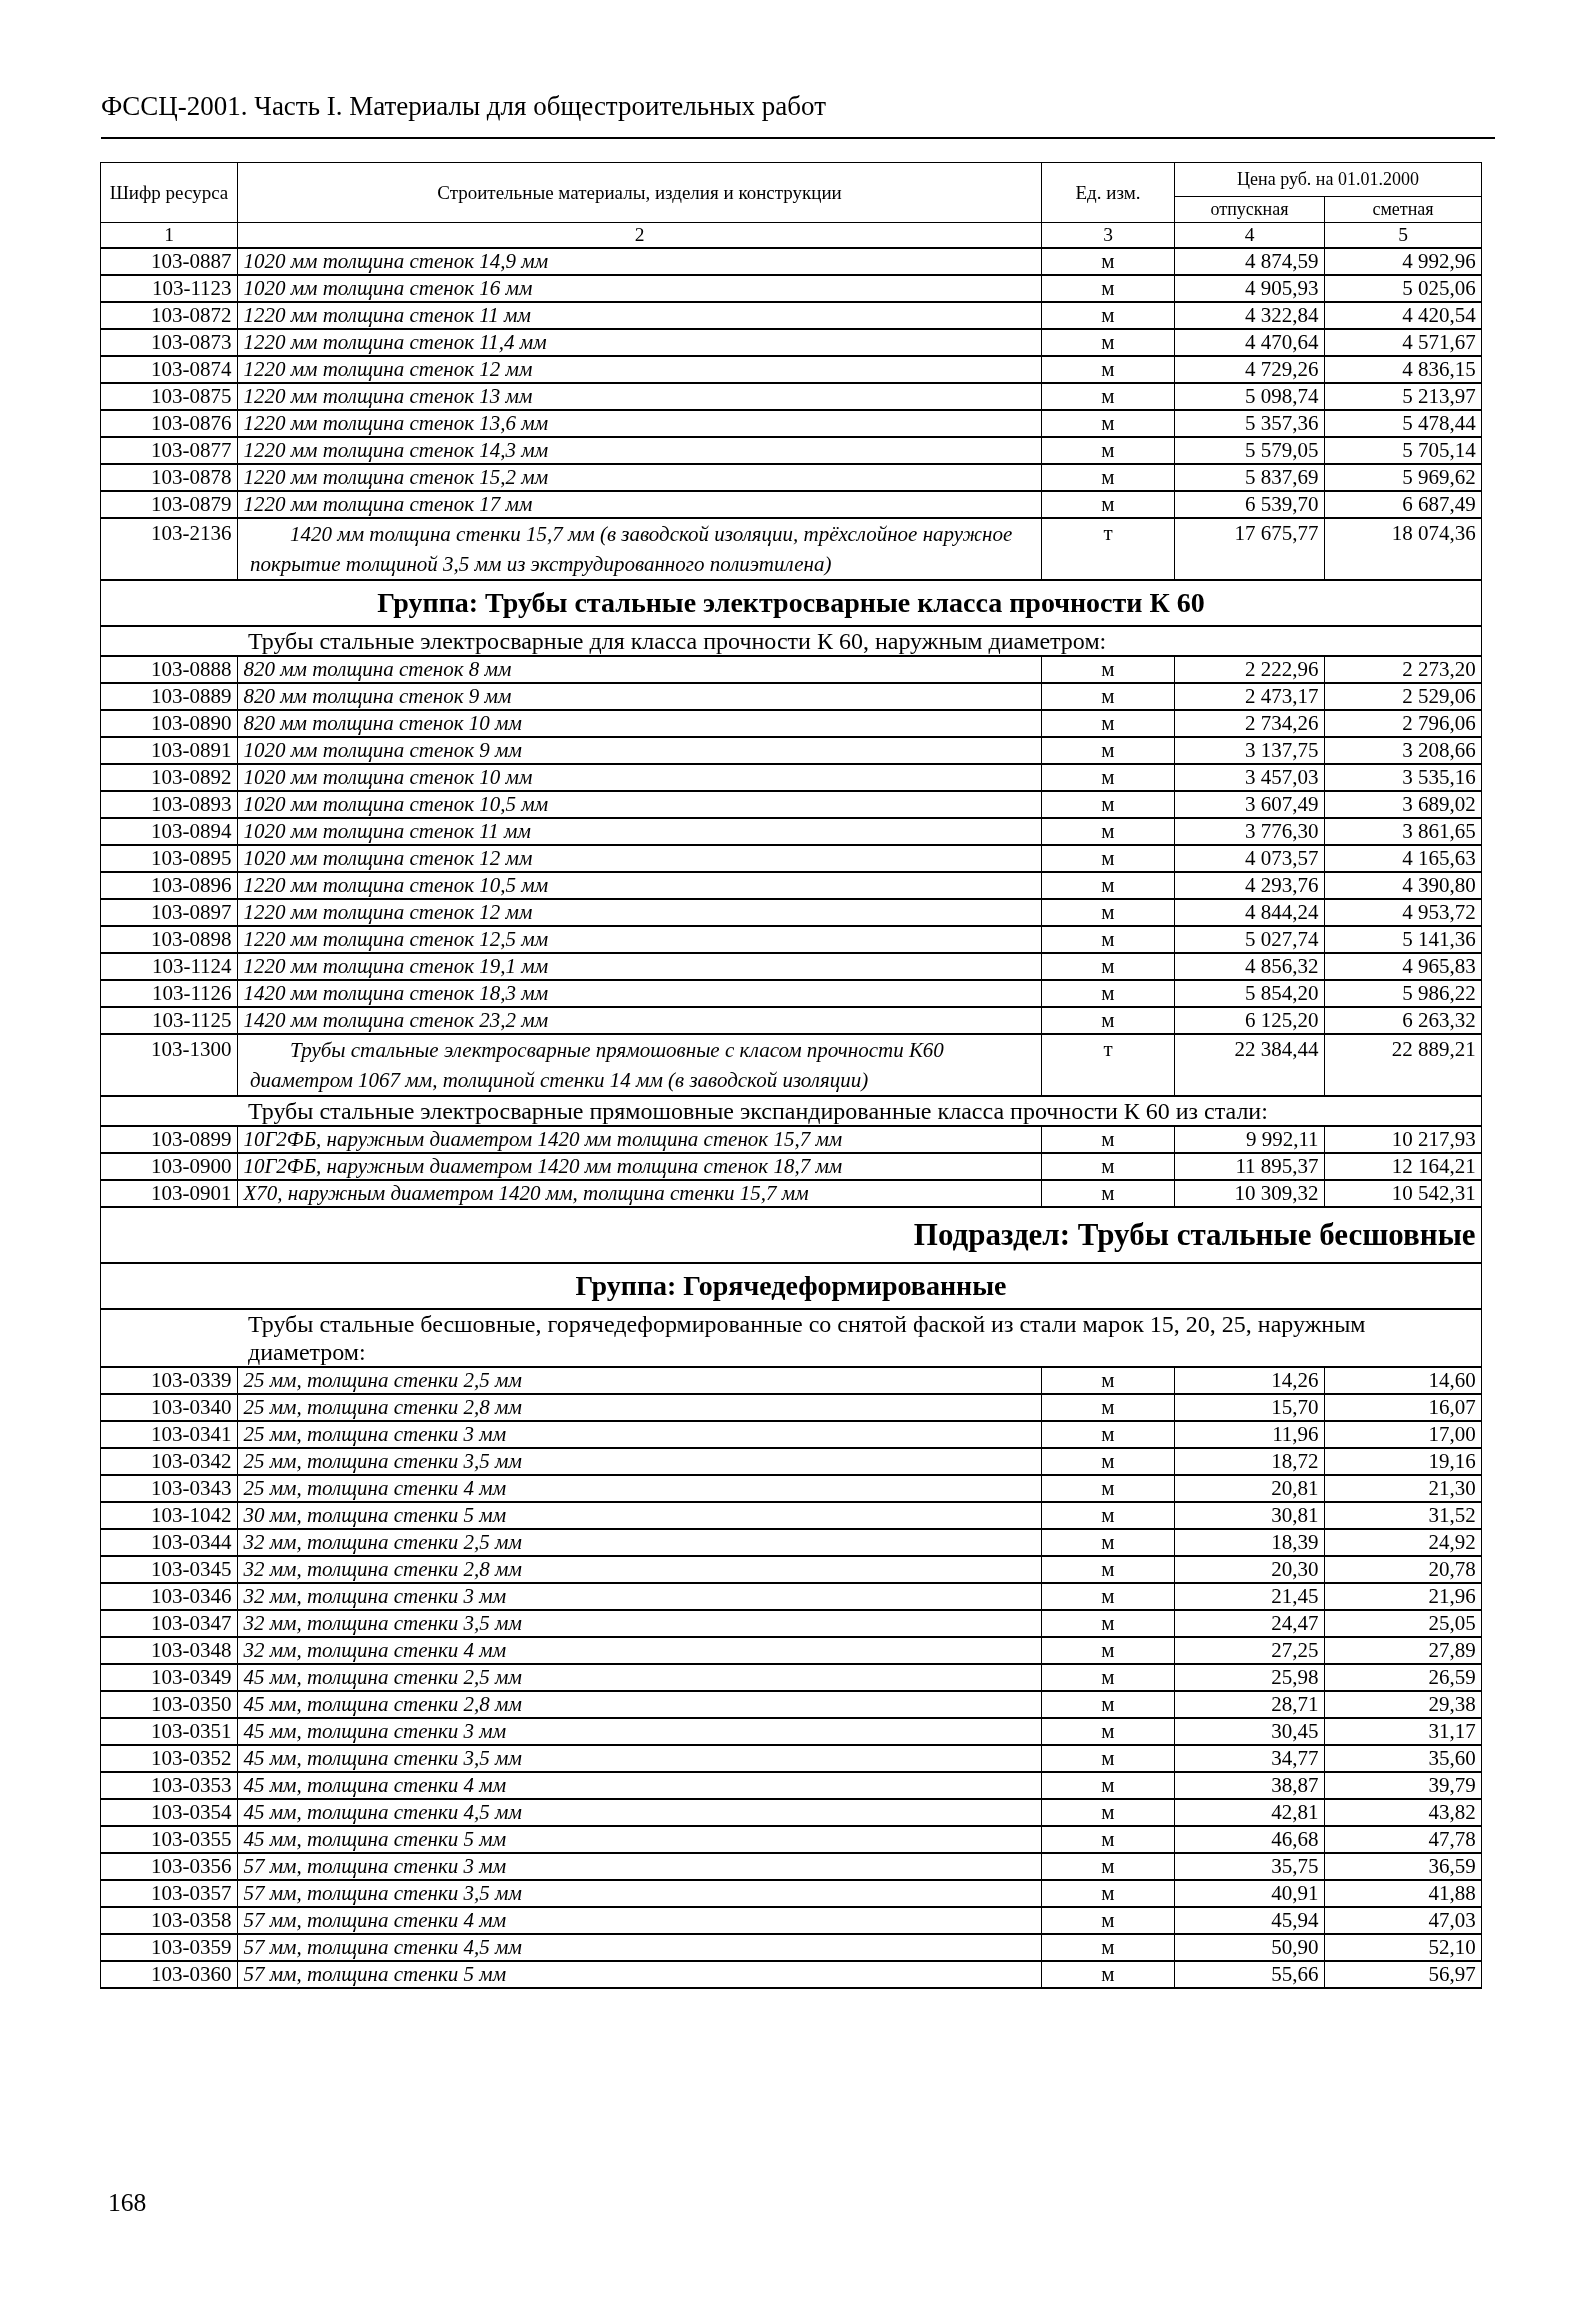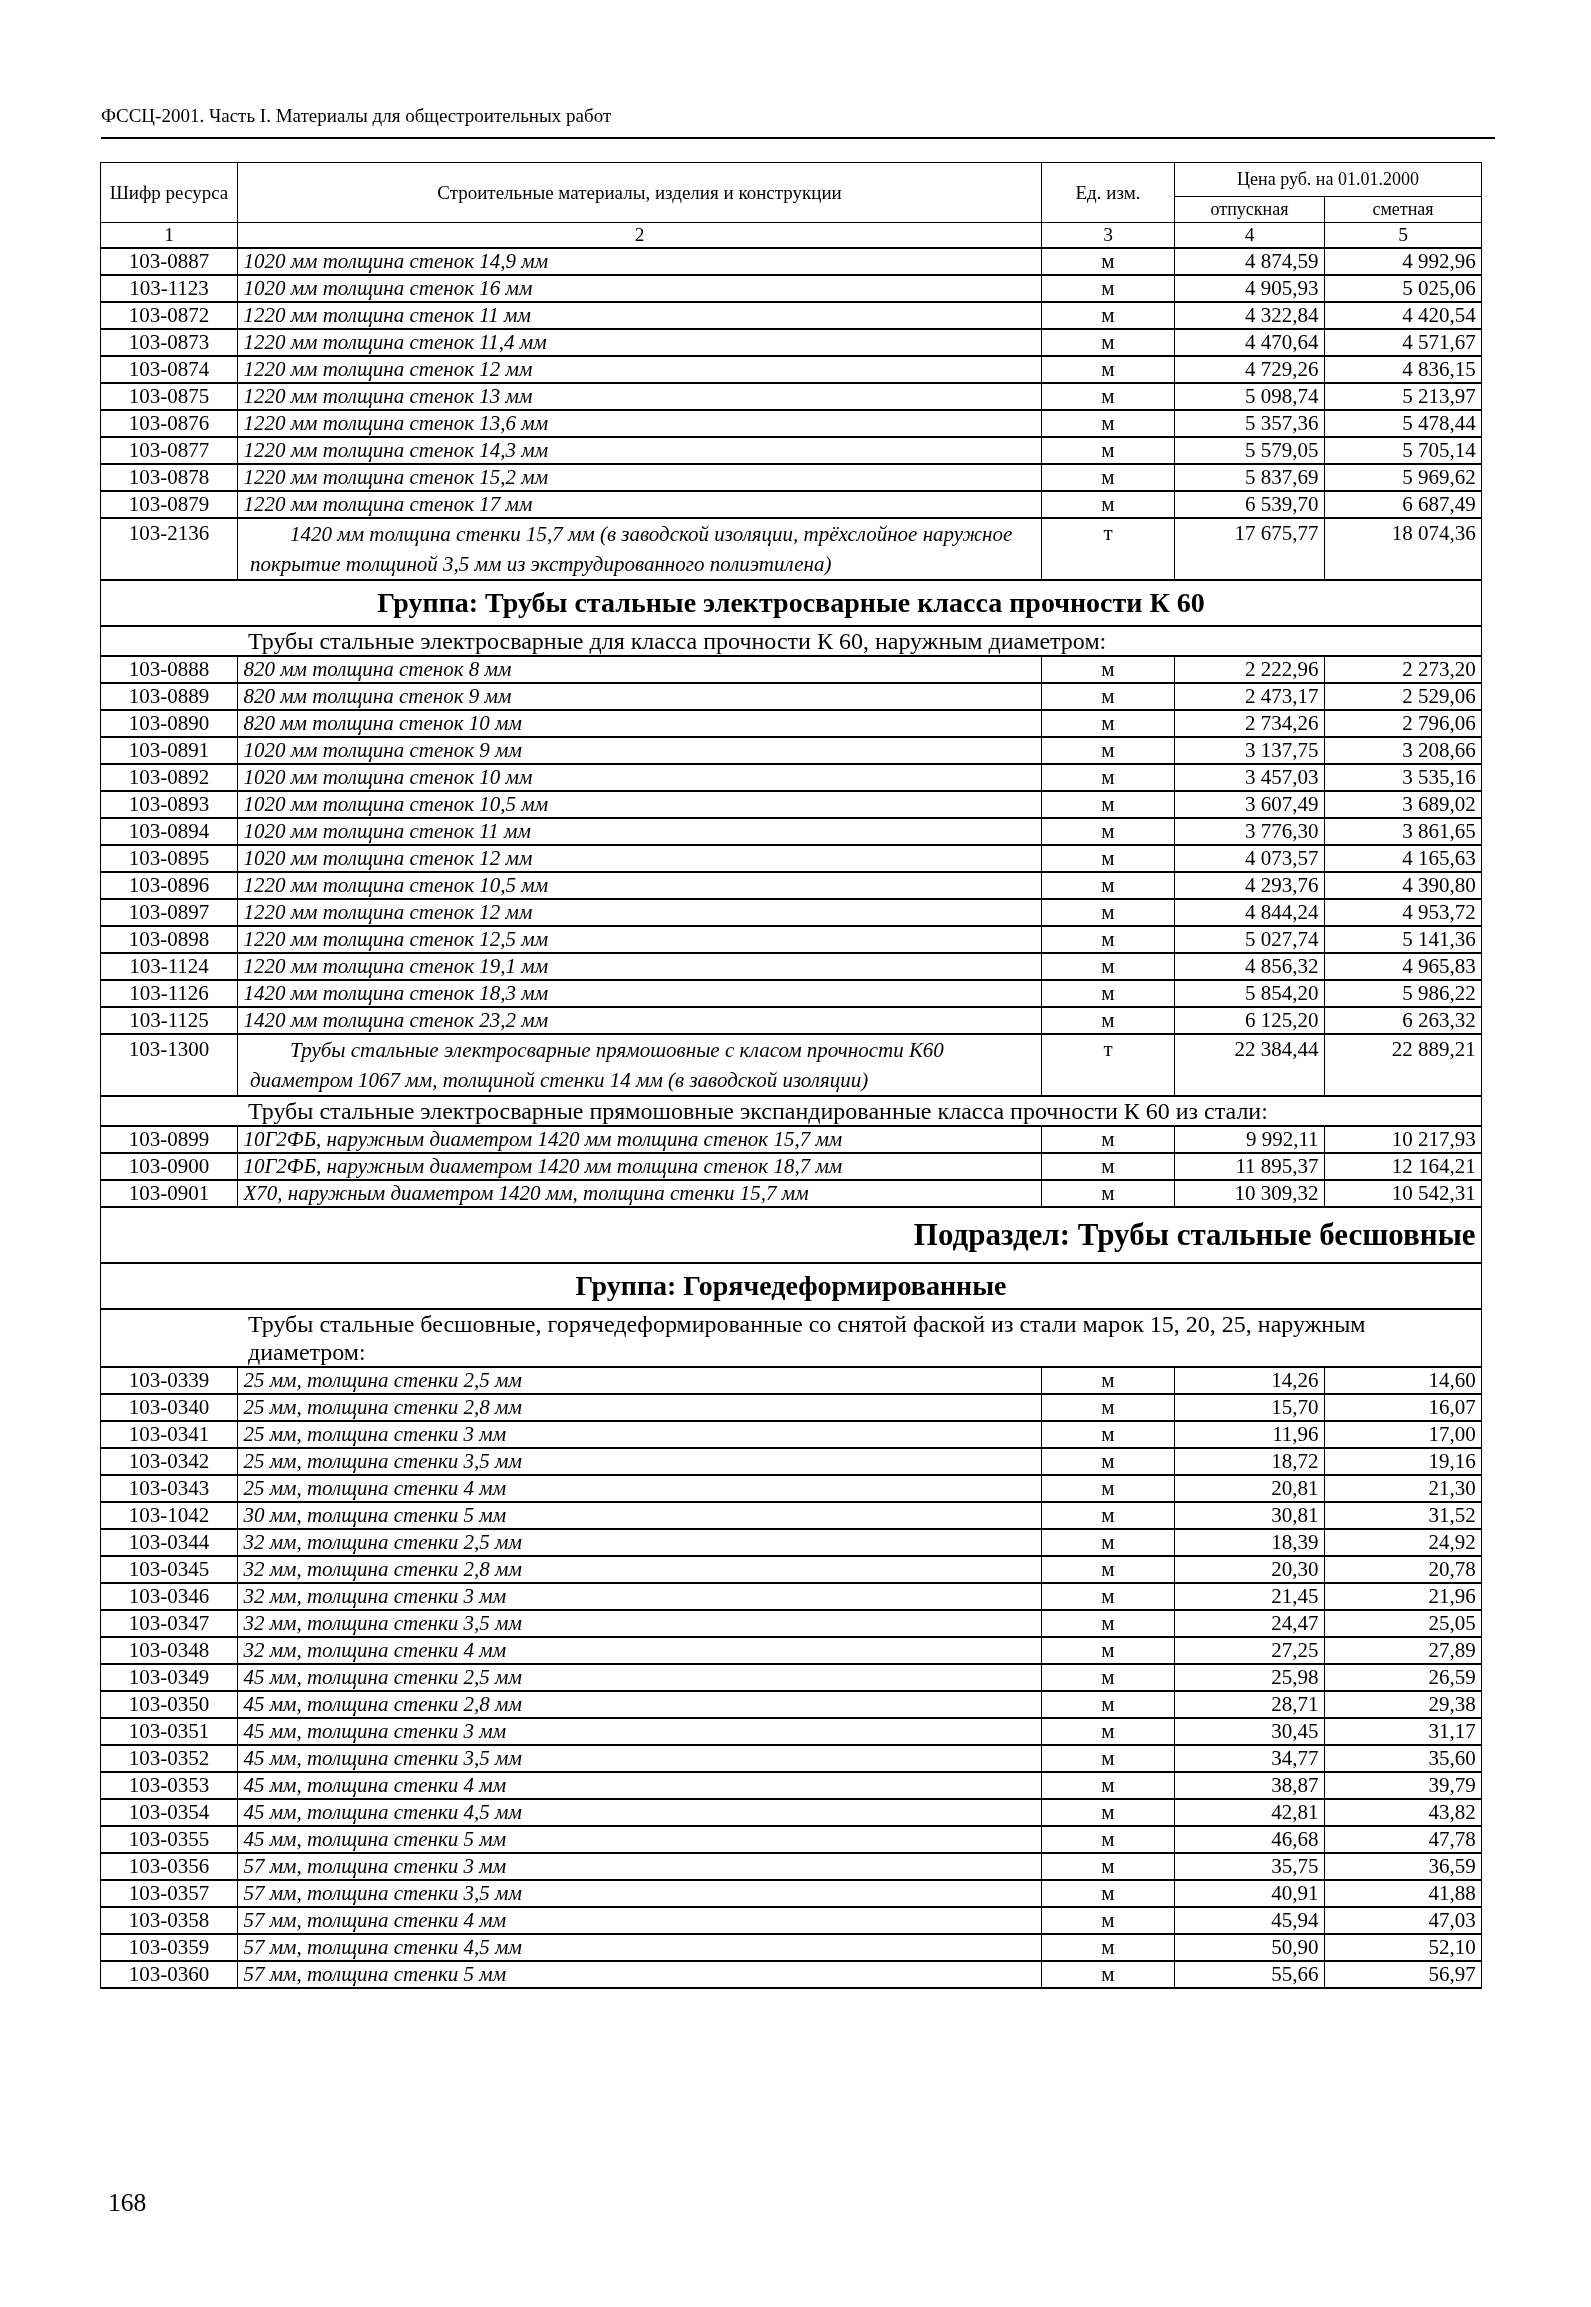--- a/index.html
+++ b/index.html
@@ -2,42 +2,42 @@
 <html style="font-size:10.8px"><head>
 <meta charset="utf-8">
 <style>
   html, body { margin: 0; padding: 0; background: #ffffff; }
   body {
     width: 1592px; height: 2307px; position: relative; overflow: hidden;
     font-family: "Liberation Serif", "DejaVu Serif", serif; color: #000;
   }
   .running-head {
     position: absolute; left: 101px; top: 89px; width: 1394px;
-    font-size: 19px; line-height: 34px; white-space: nowrap;
-    border-bottom: 2.7px solid #000; padding-bottom: 4px; margin-top: 10px;
+    font-size: 27px; line-height: 34px; white-space: nowrap;
+    border-bottom: 2.7px solid #000; padding-bottom: 14px;
   }
   table.price {
     position: absolute; left: 100px; top: 162px; width: 1381px;
     border-collapse: collapse; table-layout: fixed;
     font-size: 21px; line-height: 25px;
   }
   table.price td, table.price th {
     border: 1.3px solid #000; padding: 0 5.4px; vertical-align: middle;
     font-weight: normal; overflow: hidden;
   }
   table.price tr.data td { border-bottom: 2.7px solid #000; height: 25px; }
   col.c1 { width: 137px; }
   col.c2 { width: 804px; }
   col.c3 { width: 133px; }
   col.c4 { width: 150px; }
   col.c5 { width: 157px; }
   th.hdr { font-size: 19px; line-height: 23px; }
   th.hdr-sm { font-size: 18px; line-height: 21.6px; text-align: center; border-radius: 9px; }
   tr.idx td { text-align: center; font-size: 19.5px; height: 24px; line-height: 24px; border-bottom: 2.7px solid #000; }
-  td.code { text-align: center; padding-left: 5.4px; white-space: nowrap; }
+  td.code { text-align: right; padding-left: 5.4px; white-space: nowrap; }
   td.name { padding-left: 53px; text-align: left; font-style: italic; }
   td.name.wrap { padding-left: 12px; text-indent: 40px; text-align: left; line-height: 30px; }
   td.unit { text-align: center; }
   td.num { text-align: right; padding-right: 9.4px; white-space: nowrap; }
   tr.data.tall td.unit, tr.data.tall td.num, tr.data.tall td.code { vertical-align: top; padding-top: 2px; }
   tr.group td {
     text-align: center; font-weight: bold; font-size: 28px; height: 44px; line-height: 44px;
     border-bottom: 2.7px solid #000;
   }
   tr.subsection td {

